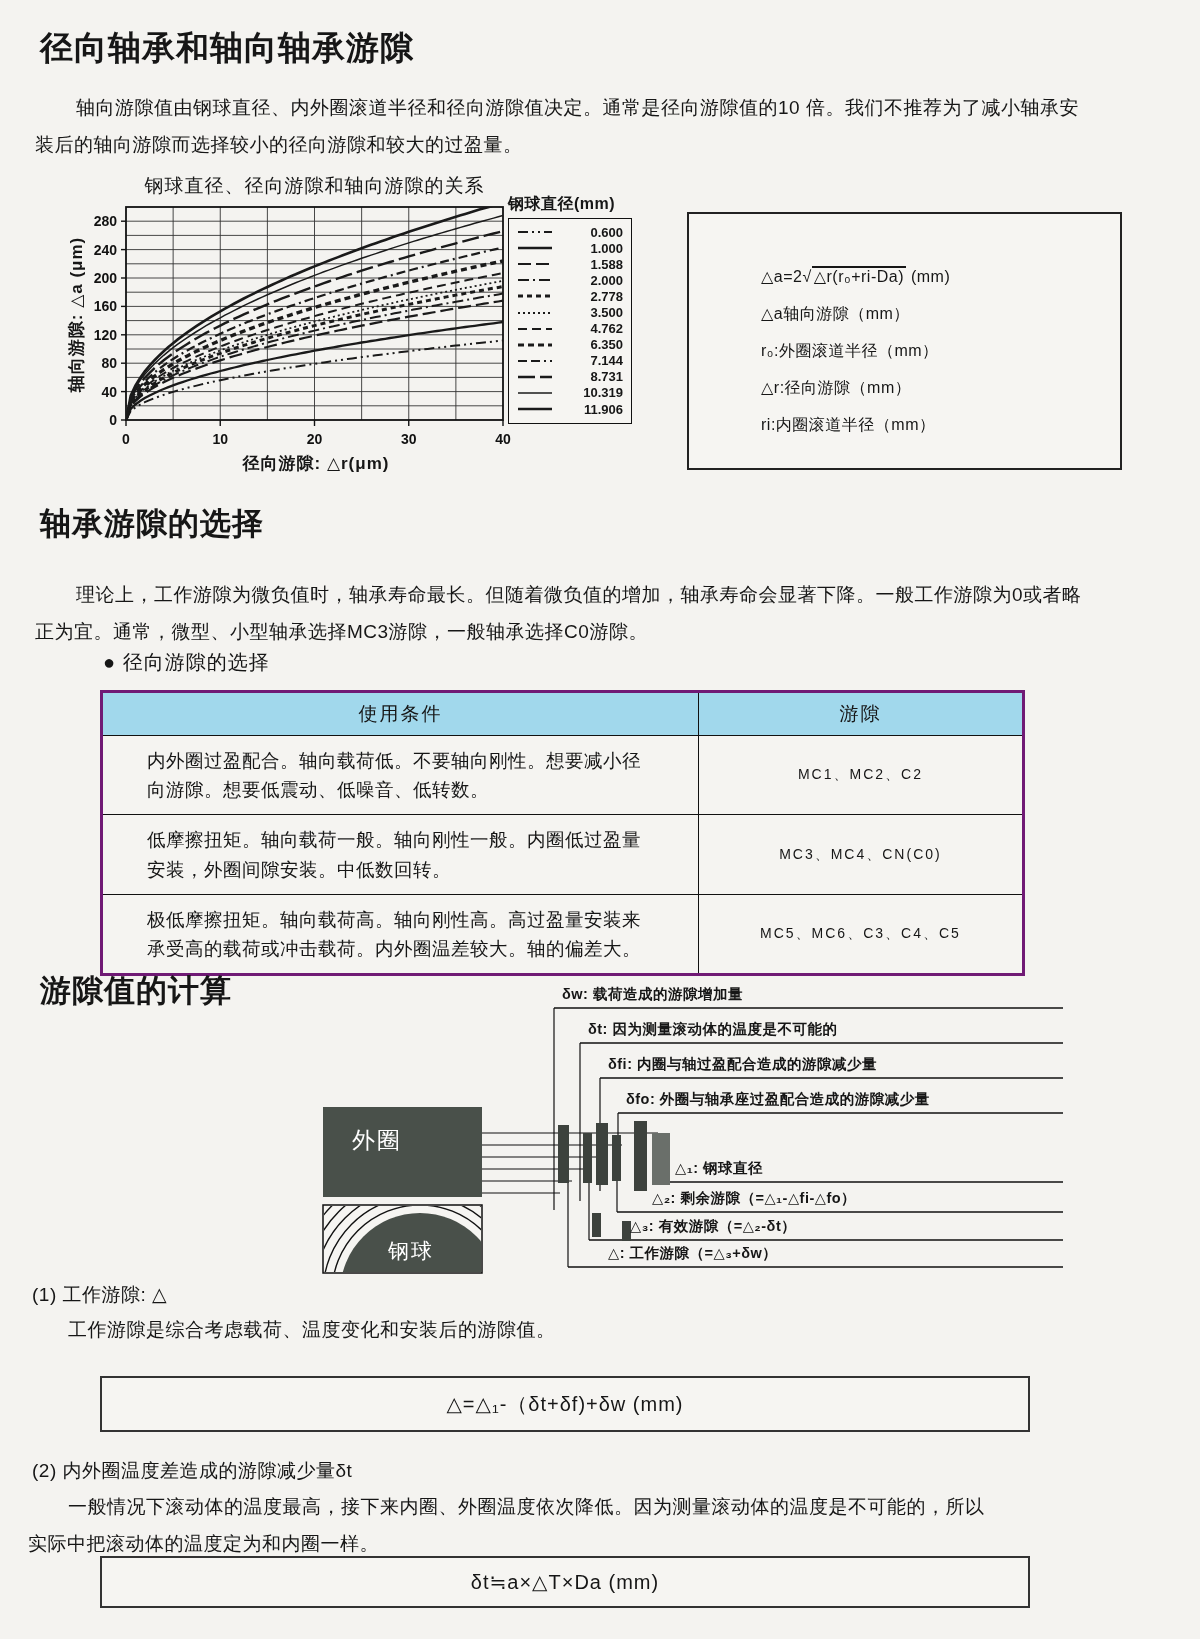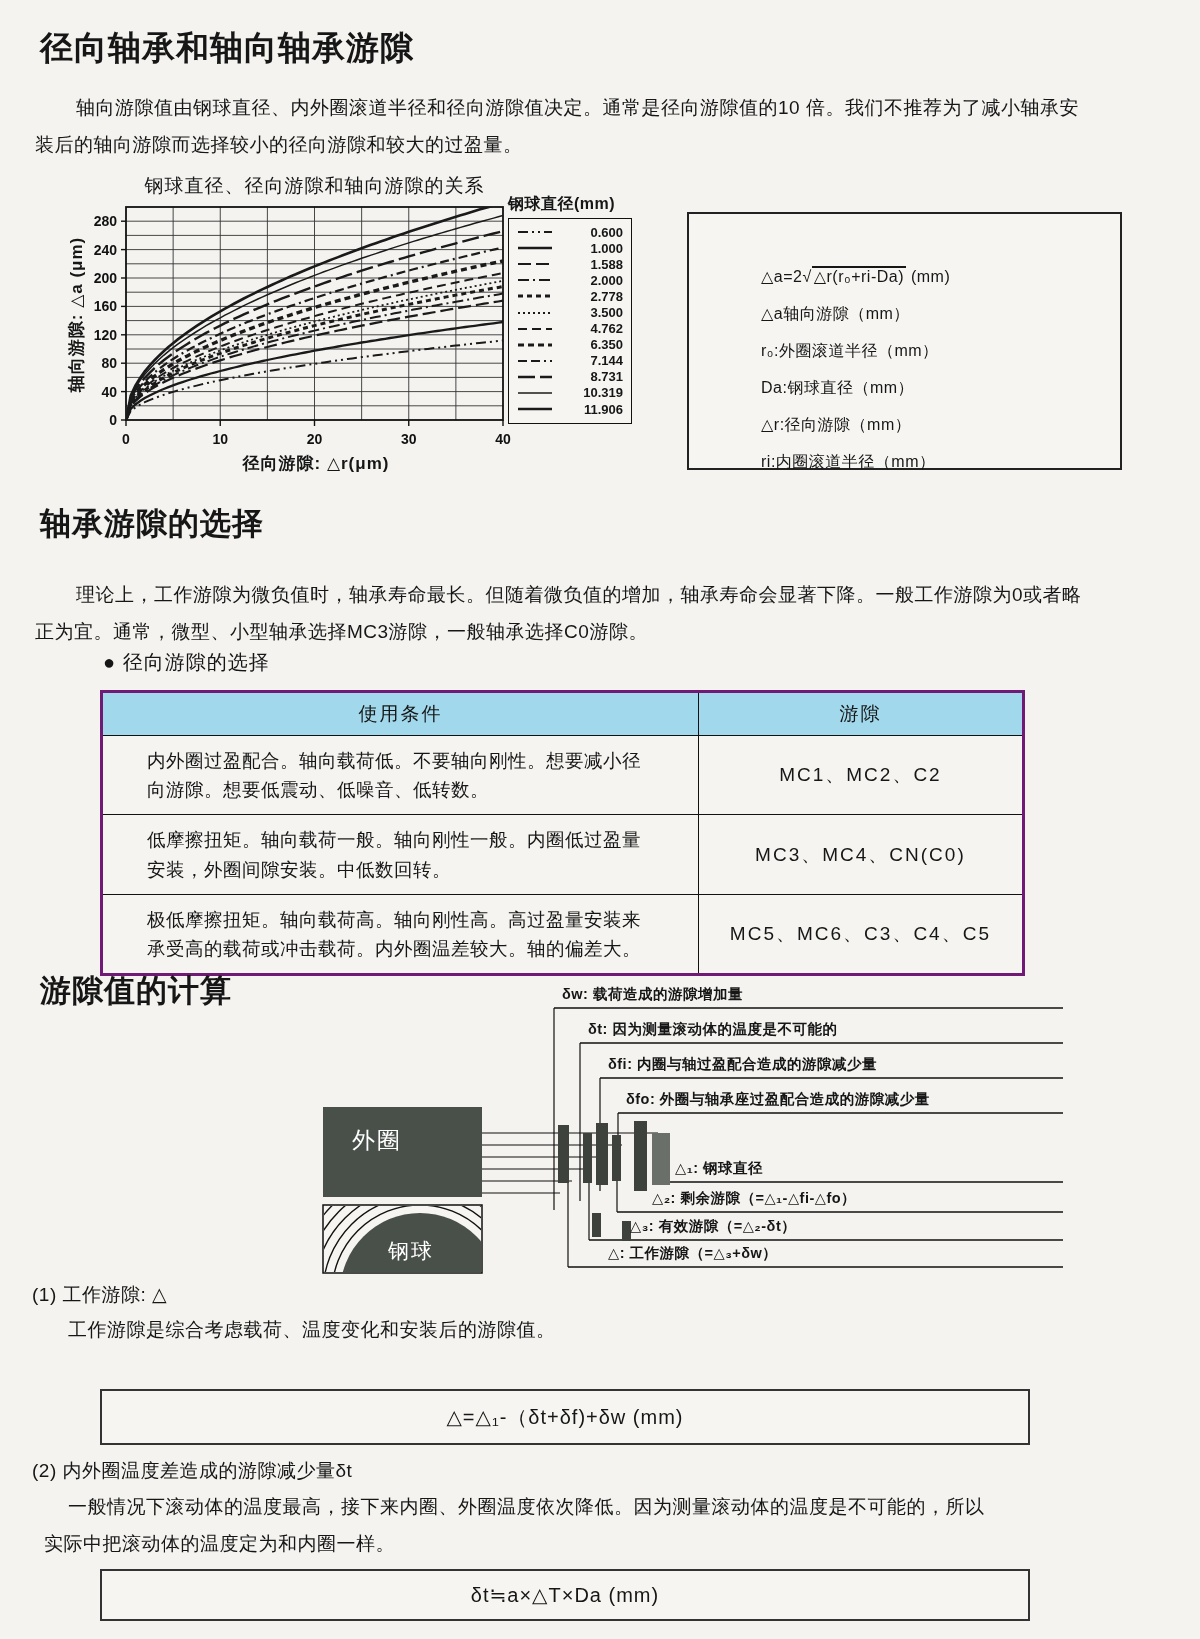--- a/index.html
+++ b/index.html
@@ -14,29 +14,29 @@
   .axis-label{font-size:17px;font-weight:bold;text-align:center;letter-spacing:1px;}
   .ylab{transform:rotate(-90deg);transform-origin:center center;}
   .legend-title{font-size:16px;font-weight:bold;letter-spacing:.5px;}
   .legend-box{border:1.5px solid #111;padding:5px 8px 4px 8px;box-sizing:border-box;background:#f6f5f2;}
   .lg-row{display:flex;align-items:center;height:16.1px;}
   .lg-row svg{flex:0 0 36px;}
   .lg-row span{flex:1;text-align:right;font-size:13px;font-weight:bold;}
   .fx-box{border:2px solid #222;box-sizing:border-box;background:#f6f5f2;}
   .fx-line{font-size:16px;letter-spacing:.5px;line-height:37px;white-space:nowrap;}
   .sqrt-rad{border-top:2px solid #161616;padding:0 2px;}
-  .calc-box{border:2px solid #333;box-sizing:border-box;background:#f6f5f2;display:flex;align-items:center;justify-content:center;margin-top:13px;}
+  .calc-box{border:2px solid #333;box-sizing:border-box;background:#f6f5f2;display:flex;align-items:center;justify-content:center;}
   .calc-box div{font-size:20px;letter-spacing:1px;}
   table.sel{border-collapse:collapse;width:925px;table-layout:fixed;background:#f5f4f1;}
   table.sel th,table.sel td{border:1.8px solid #111;}
   table.sel{border:3px solid #701a75;padding-left:32px;}
   th.c1{width:64.3%;}
   table.sel th{background:#a1d8ec;font-size:19px;font-weight:500;height:40px;letter-spacing:2px;}
   td.cond{font-size:18.5px;padding:10px 38px 10px 44px;line-height:1.58;letter-spacing:.5px;}
-  td.clr{font-size:19px;text-align:center;letter-spacing:2px;}
+  td.clr{font-size:14px;text-align:center;letter-spacing:2px;}
   .diagram-label{position:absolute;font-size:14.5px;font-weight:bold;white-space:nowrap;letter-spacing:.5px;}
   .ring-label{position:absolute;color:#fff;font-size:23px;letter-spacing:2px;}
   .paren-head{font-size:19px;letter-spacing:.5px;white-space:nowrap;}
 </style>
 </head>
 <body>
 
 <div id="page">
 
   <div class="abs h1" style="left:40px;top:26px;">径向轴承和轴向轴承游隙</div>
@@ -188,21 +188,20 @@
           </svg>
           <span>11.906</span>
         </div>
       </div>
   </div>
 
   <div class="abs fx-box" style="left:687px;top:212px;width:435px;height:258px;padding:44px 0 0 72px;">
     <div class="fx-line"><span>△a=2</span><span>√</span><span class="sqrt-rad">△r(r₀+ri-Da)</span><span> (mm)</span></div>
     <div class="fx-line">△a轴向游隙（mm）</div>
     <div class="fx-line">r₀:外圈滚道半径（mm）</div>
-    <div class="fx-line">Da:钢球直径（mm）</div>
     <div class="fx-line">△r:径向游隙（mm）</div>
     <div class="fx-line">ri:内圈滚道半径（mm）</div>
   </div>
 
   <div class="abs h2" style="left:40px;top:503px;">轴承游隙的选择</div>
   <div class="abs body-line" style="left:76px;top:582px;">理论上，工作游隙为微负值时，轴承寿命最长。但随着微负值的增加，轴承寿命会显著下降。一般工作游隙为0或者略</div>
   <div class="abs body-line" style="left:35px;top:619px;">正为宜。通常，微型、小型轴承选择MC3游隙，一般轴承选择C0游隙。</div>
   <div class="abs small-head" style="left:103px;top:649px;"><span>●</span> <span>径向游隙的选择</span></div>
 
   <div class="abs" style="left:100px;top:690px;">
@@ -309,18 +308,18 @@
   </div>
 
   <div class="abs paren-head" style="left:32px;top:1282px;">(1) 工作游隙: △</div>
   <div class="abs body-line" style="left:68px;top:1317px;">工作游隙是综合考虑载荷、温度变化和安装后的游隙值。</div>
   <div class="abs calc-box" style="left:100px;top:1376px;width:930px;height:56px;">
     <div>△=△₁-（δt+δf)+δw (mm)</div>
   </div>
 
   <div class="abs paren-head" style="left:32px;top:1458px;">(2) 内外圈温度差造成的游隙减少量δt</div>
   <div class="abs body-line" style="left:68px;top:1494px;">一般情况下滚动体的温度最高，接下来内圈、外圈温度依次降低。因为测量滚动体的温度是不可能的，所以</div>
-  <div class="abs body-line" style="left:44px;top:1531px;text-align:right;">实际中把滚动体的温度定为和内圈一样。</div>
+  <div class="abs body-line" style="left:28px;top:1531px;text-align:right;">实际中把滚动体的温度定为和内圈一样。</div>
   <div class="abs calc-box" style="left:100px;top:1556px;width:930px;height:52px;text-align:center;">
     <div>δt≒a×△T×Da (mm)</div>
   </div>
 
 </div>
 
 </body></html>

